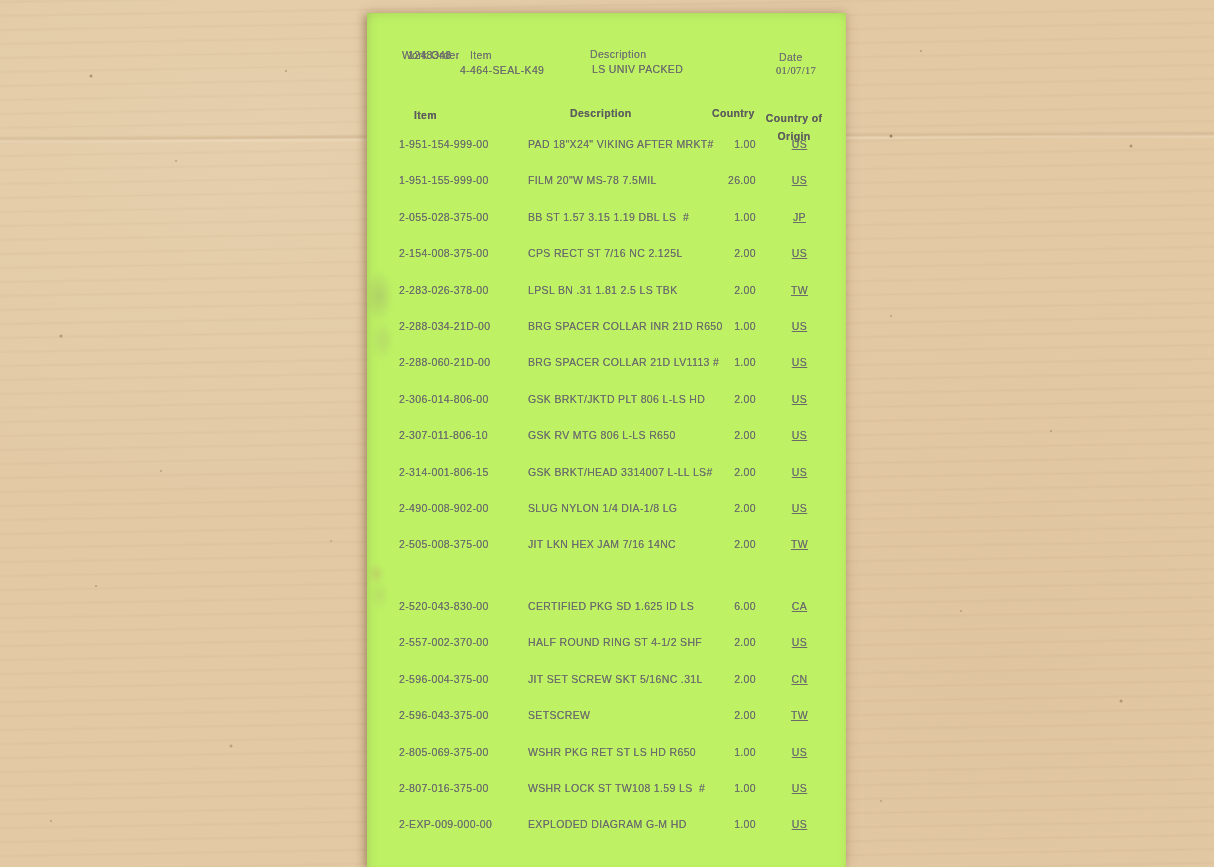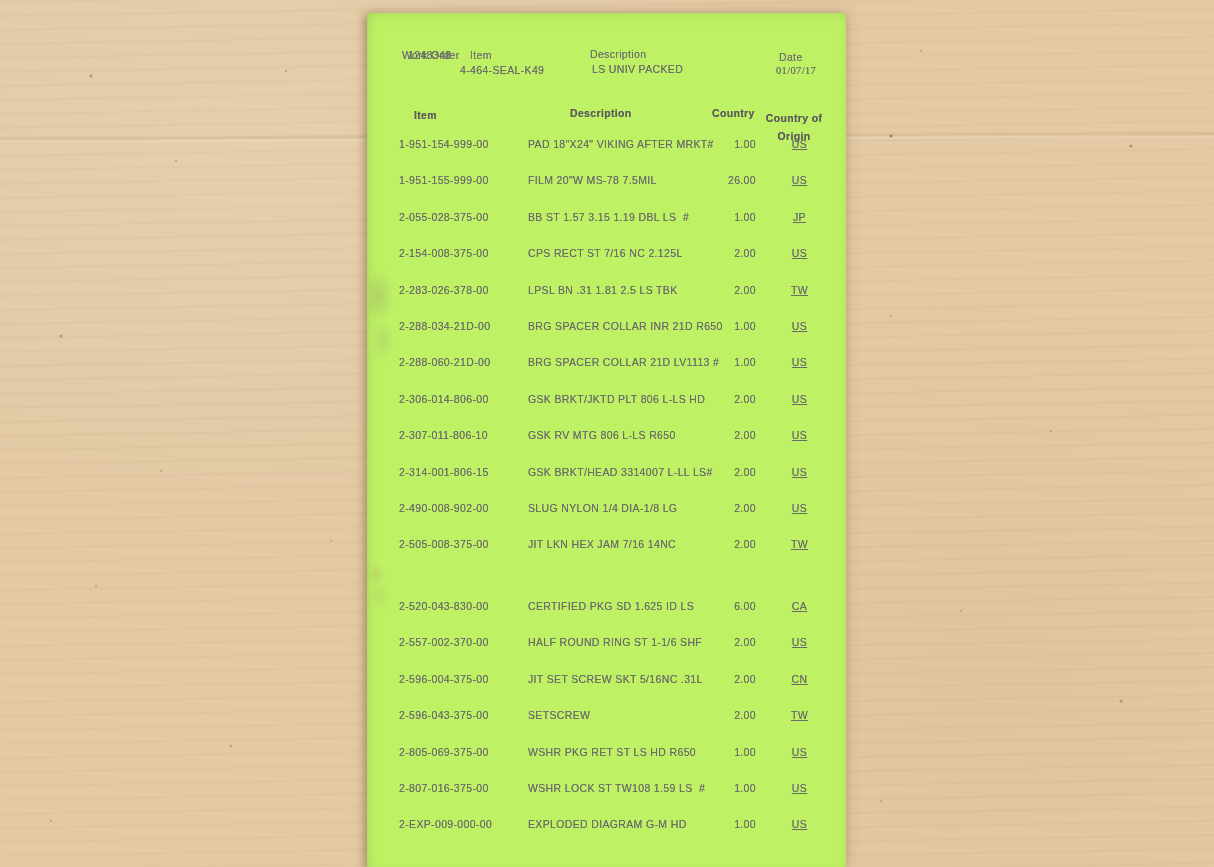--- a/index.html
+++ b/index.html
@@ -250,21 +250,21 @@
     </div>
   <div class="rows-b">
       <div class="row">
     <span class="cell cell-item">2-520-043-830-00</span>
     <span class="cell cell-description">CERTIFIED PKG SD 1.625 ID LS</span>
     <span class="cell cell-quantity">6.00</span>
     <span class="cell cell-origin">CA</span>
   </div>
       <div class="row">
     <span class="cell cell-item">2-557-002-370-00</span>
-    <span class="cell cell-description">HALF ROUND RING ST 1-1/6 SHF</span>
+    <span class="cell cell-description">HALF ROUND RING ST 4-1/2 SHF</span>
     <span class="cell cell-quantity">2.00</span>
     <span class="cell cell-origin">US</span>
   </div>
       <div class="row">
     <span class="cell cell-item">2-596-004-375-00</span>
     <span class="cell cell-description">JIT SET SCREW SKT 5/16NC .31L</span>
     <span class="cell cell-quantity">2.00</span>
     <span class="cell cell-origin">CN</span>
   </div>
       <div class="row">

